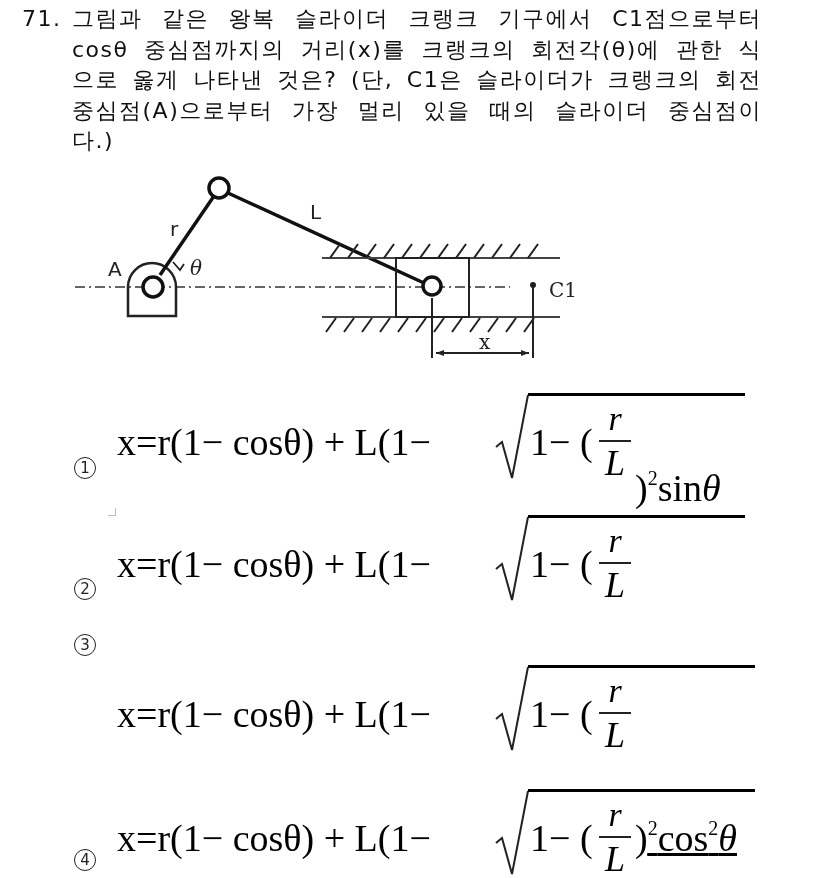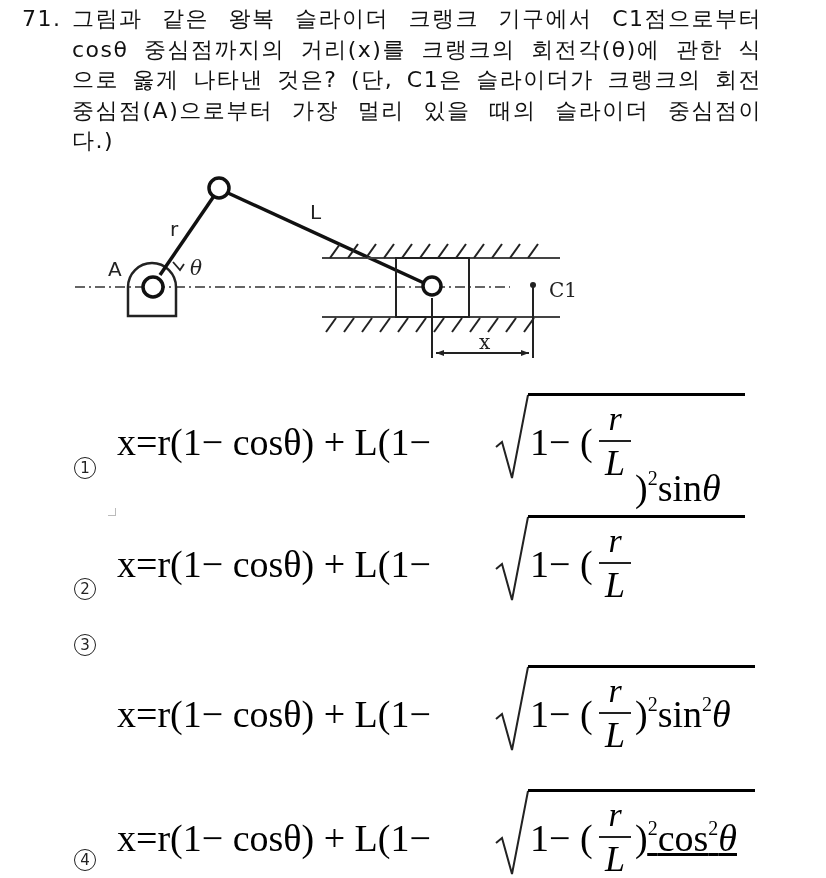--- a/index.html
+++ b/index.html
@@ -162,21 +162,20 @@
   <svg class="sqrt-sign" style="left:377px; top:-18px;" width="36" height="92">
       <path d="M2 55 L8 50 L18 86 L34 3" fill="none" stroke="#222" stroke-width="2"></path>
     </svg>
   <div class="vinculum" style="left:411px; top:-17px; width:227px;"></div>
   <div class="after-frac" style="left:413px; top:10px;"><span>1− (</span></div>
   <div class="frac" style="left:478px; top:-10px;">
     <div class="num">r</div>
     <div class="bar" style="top:40px;"></div>
     <div class="den" style="top:42px;">L</div>
   </div>
-  <div class="after-frac" style="left:518px; top:10px;">)<span class="sup">2</span><span>sin</span><span class="sup">2</span><span style="font-style:italic">θ</span></div>
 </div>
 
 <div class="choice-num" style="left:74px; top:849px;">4</div>
 <div class="formula" style="top:806px;">
   <div class="f-main" style="top:10px;">
     <span>x</span><span>=</span><span>r(1− cosθ) + L(1− </span>
   </div>
   <svg class="sqrt-sign" style="left:377px; top:-18px;" width="36" height="92">
       <path d="M2 55 L8 50 L18 86 L34 3" fill="none" stroke="#222" stroke-width="2"></path>
     </svg>

